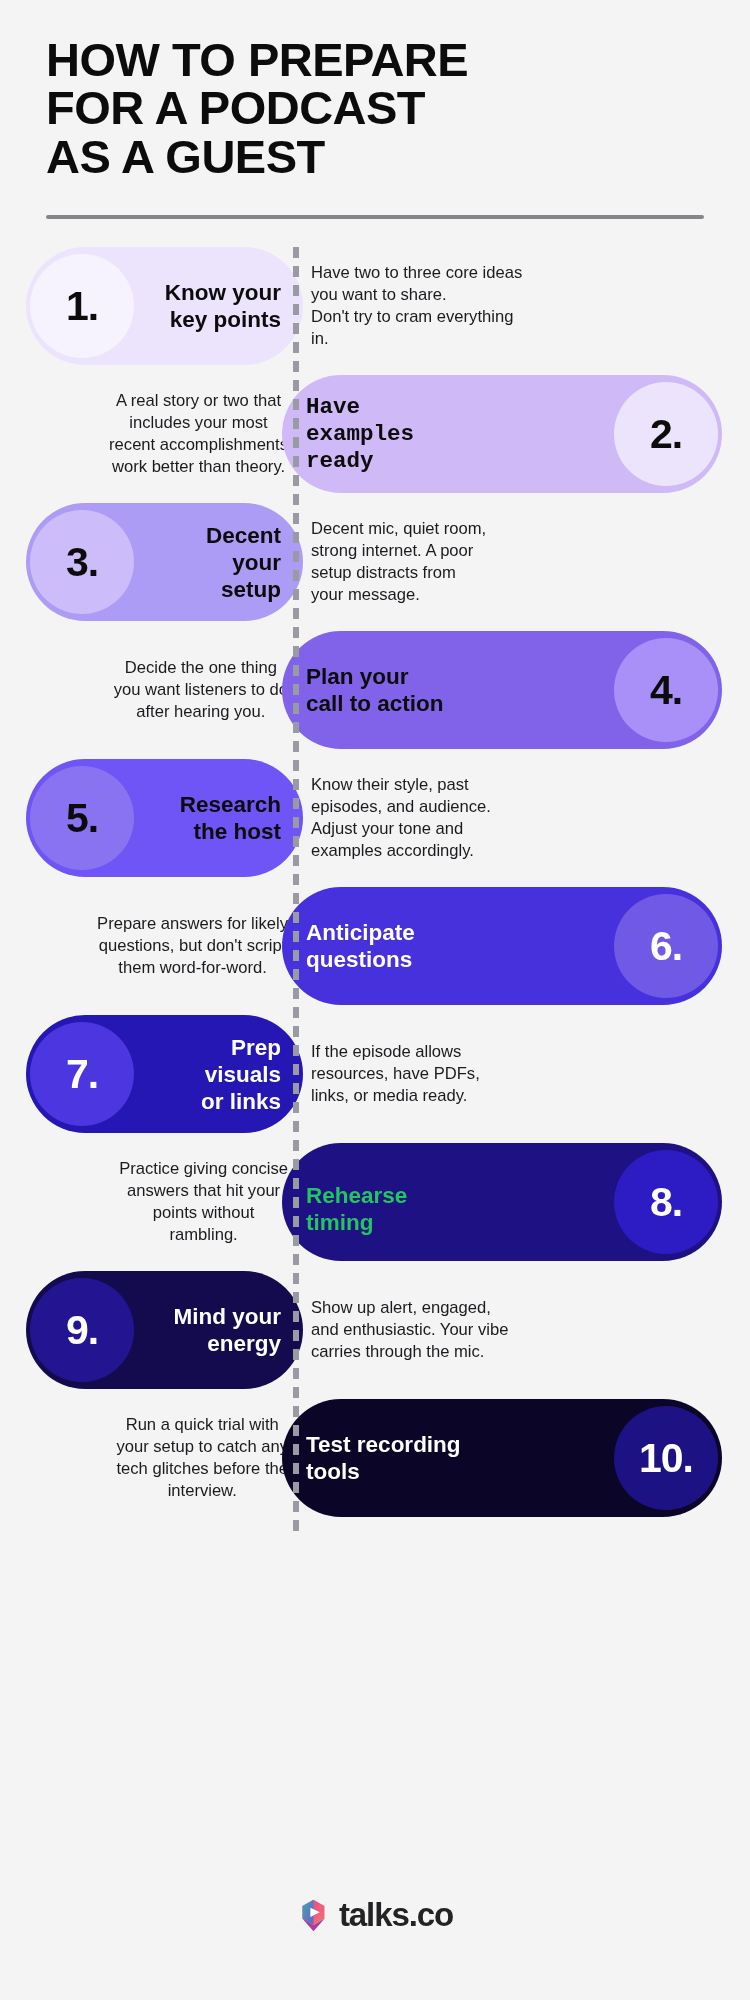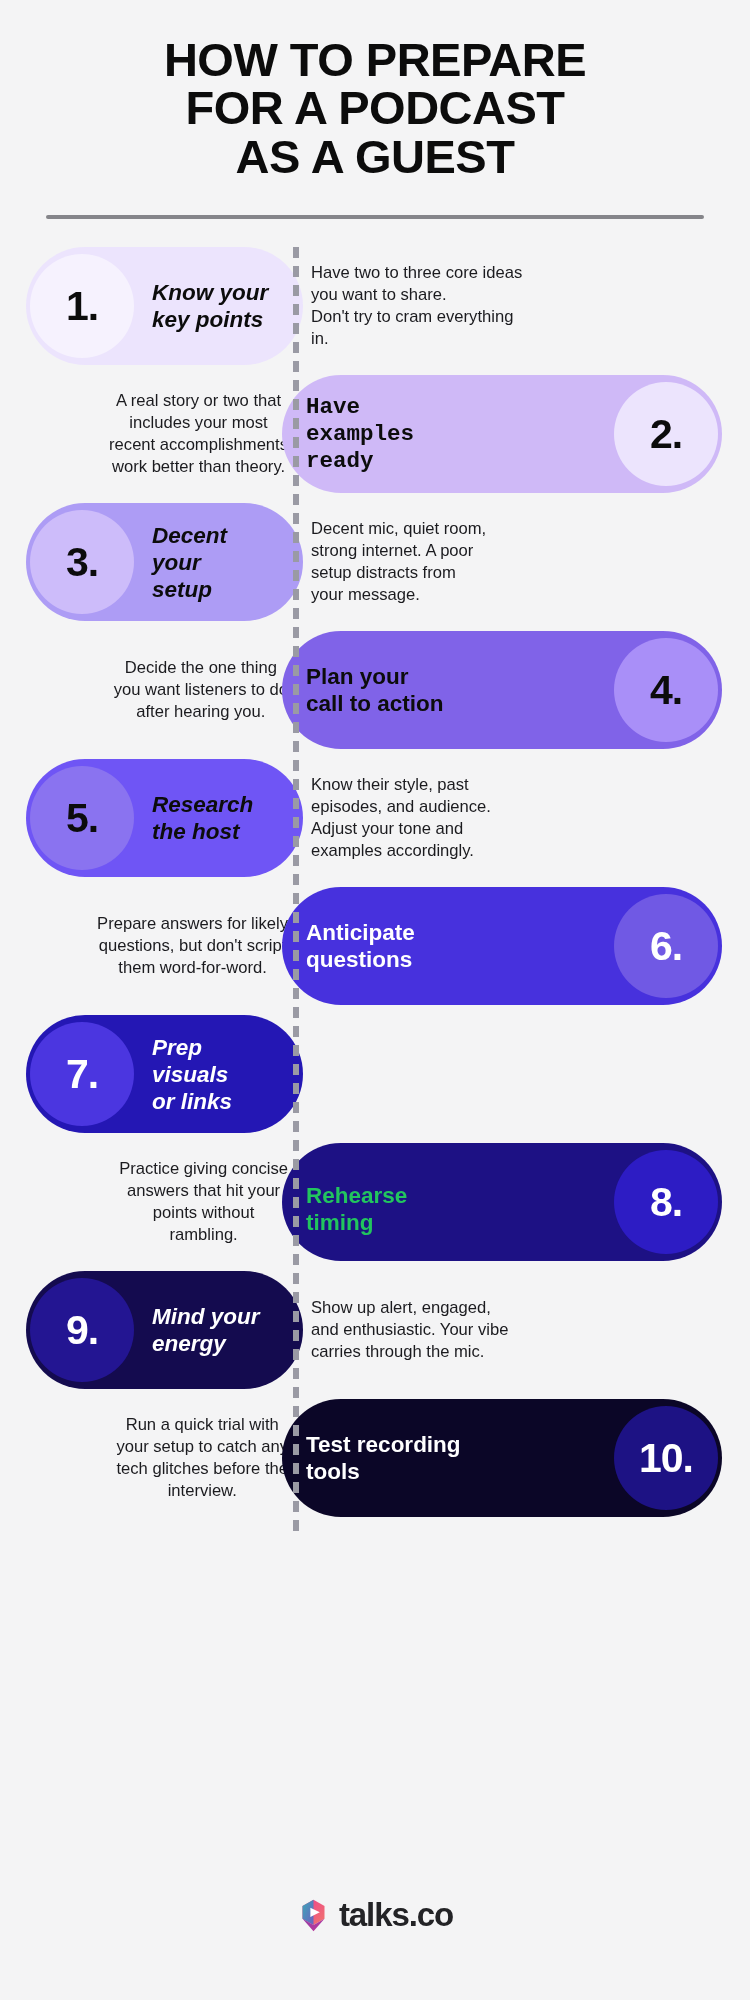--- a/index.html
+++ b/index.html
@@ -18,21 +18,20 @@
   
   .header {
     padding: 36px 46px 0 46px;
   }
   .title {
     font-family: "Liberation Sans", sans-serif;
     font-weight: bold;
     font-size: 47px;
     line-height: 1.03;
     letter-spacing: -0.5px;
-    text-align: center;
     color: #0c0c0c;
     text-transform: uppercase;
     margin: 0;
     white-space: pre-line;
   }
   .title-rule {
     height: 4px;
     background: #85858a;
     margin: 34px 0 0 0;
     border-radius: 2px;
@@ -106,23 +105,22 @@
 
   .pill-label {
     flex: 1 1 auto;
     font-weight: bold;
     font-size: 22.5px;
     line-height: 1.2;
     padding: 0 18px;
     white-space: pre-line;
   }
   .row.left .pill-label {
-    text-align: left;
+    text-align: right;
     padding-right: 22px;
-    font-style: italic;
   }
   .row.right .pill-label {
     order: 1;
     text-align: left;
     padding-left: 24px;
   }
 
   
   .desc {
     position: absolute;
@@ -249,20 +247,23 @@
       <div class="desc" style="color: rgb(27, 27, 31);">Prepare answers for likely
 questions, but don't script
 them word-for-word.</div>
     </div>
     <div class="row left">
       <div class="pill" style="background: rgb(36, 23, 180);">
         <div class="num-circle" style="background: rgb(75, 54, 224); color: rgb(255, 255, 255);">7.</div>
         <div class="pill-label" style="color: rgb(255, 255, 255);">Prep visuals
 or links</div>
       </div>
+      <div class="desc" style="color: rgb(27, 27, 31);">If the episode allows
+resources, have PDFs,
+links, or media ready.</div>
     </div>
     <div class="row right">
       <div class="pill" style="background: rgb(29, 17, 132);">
         <div class="num-circle" style="background: rgb(45, 28, 196); color: rgb(255, 255, 255);">8.</div>
         <div class="pill-label" style="color: #22c55e; margin-top: 14px;">Rehearse
 timing</div>
       </div>
       <div class="desc" style="color: rgb(27, 27, 31);">Practice giving concise
 answers that hit your
 points without

